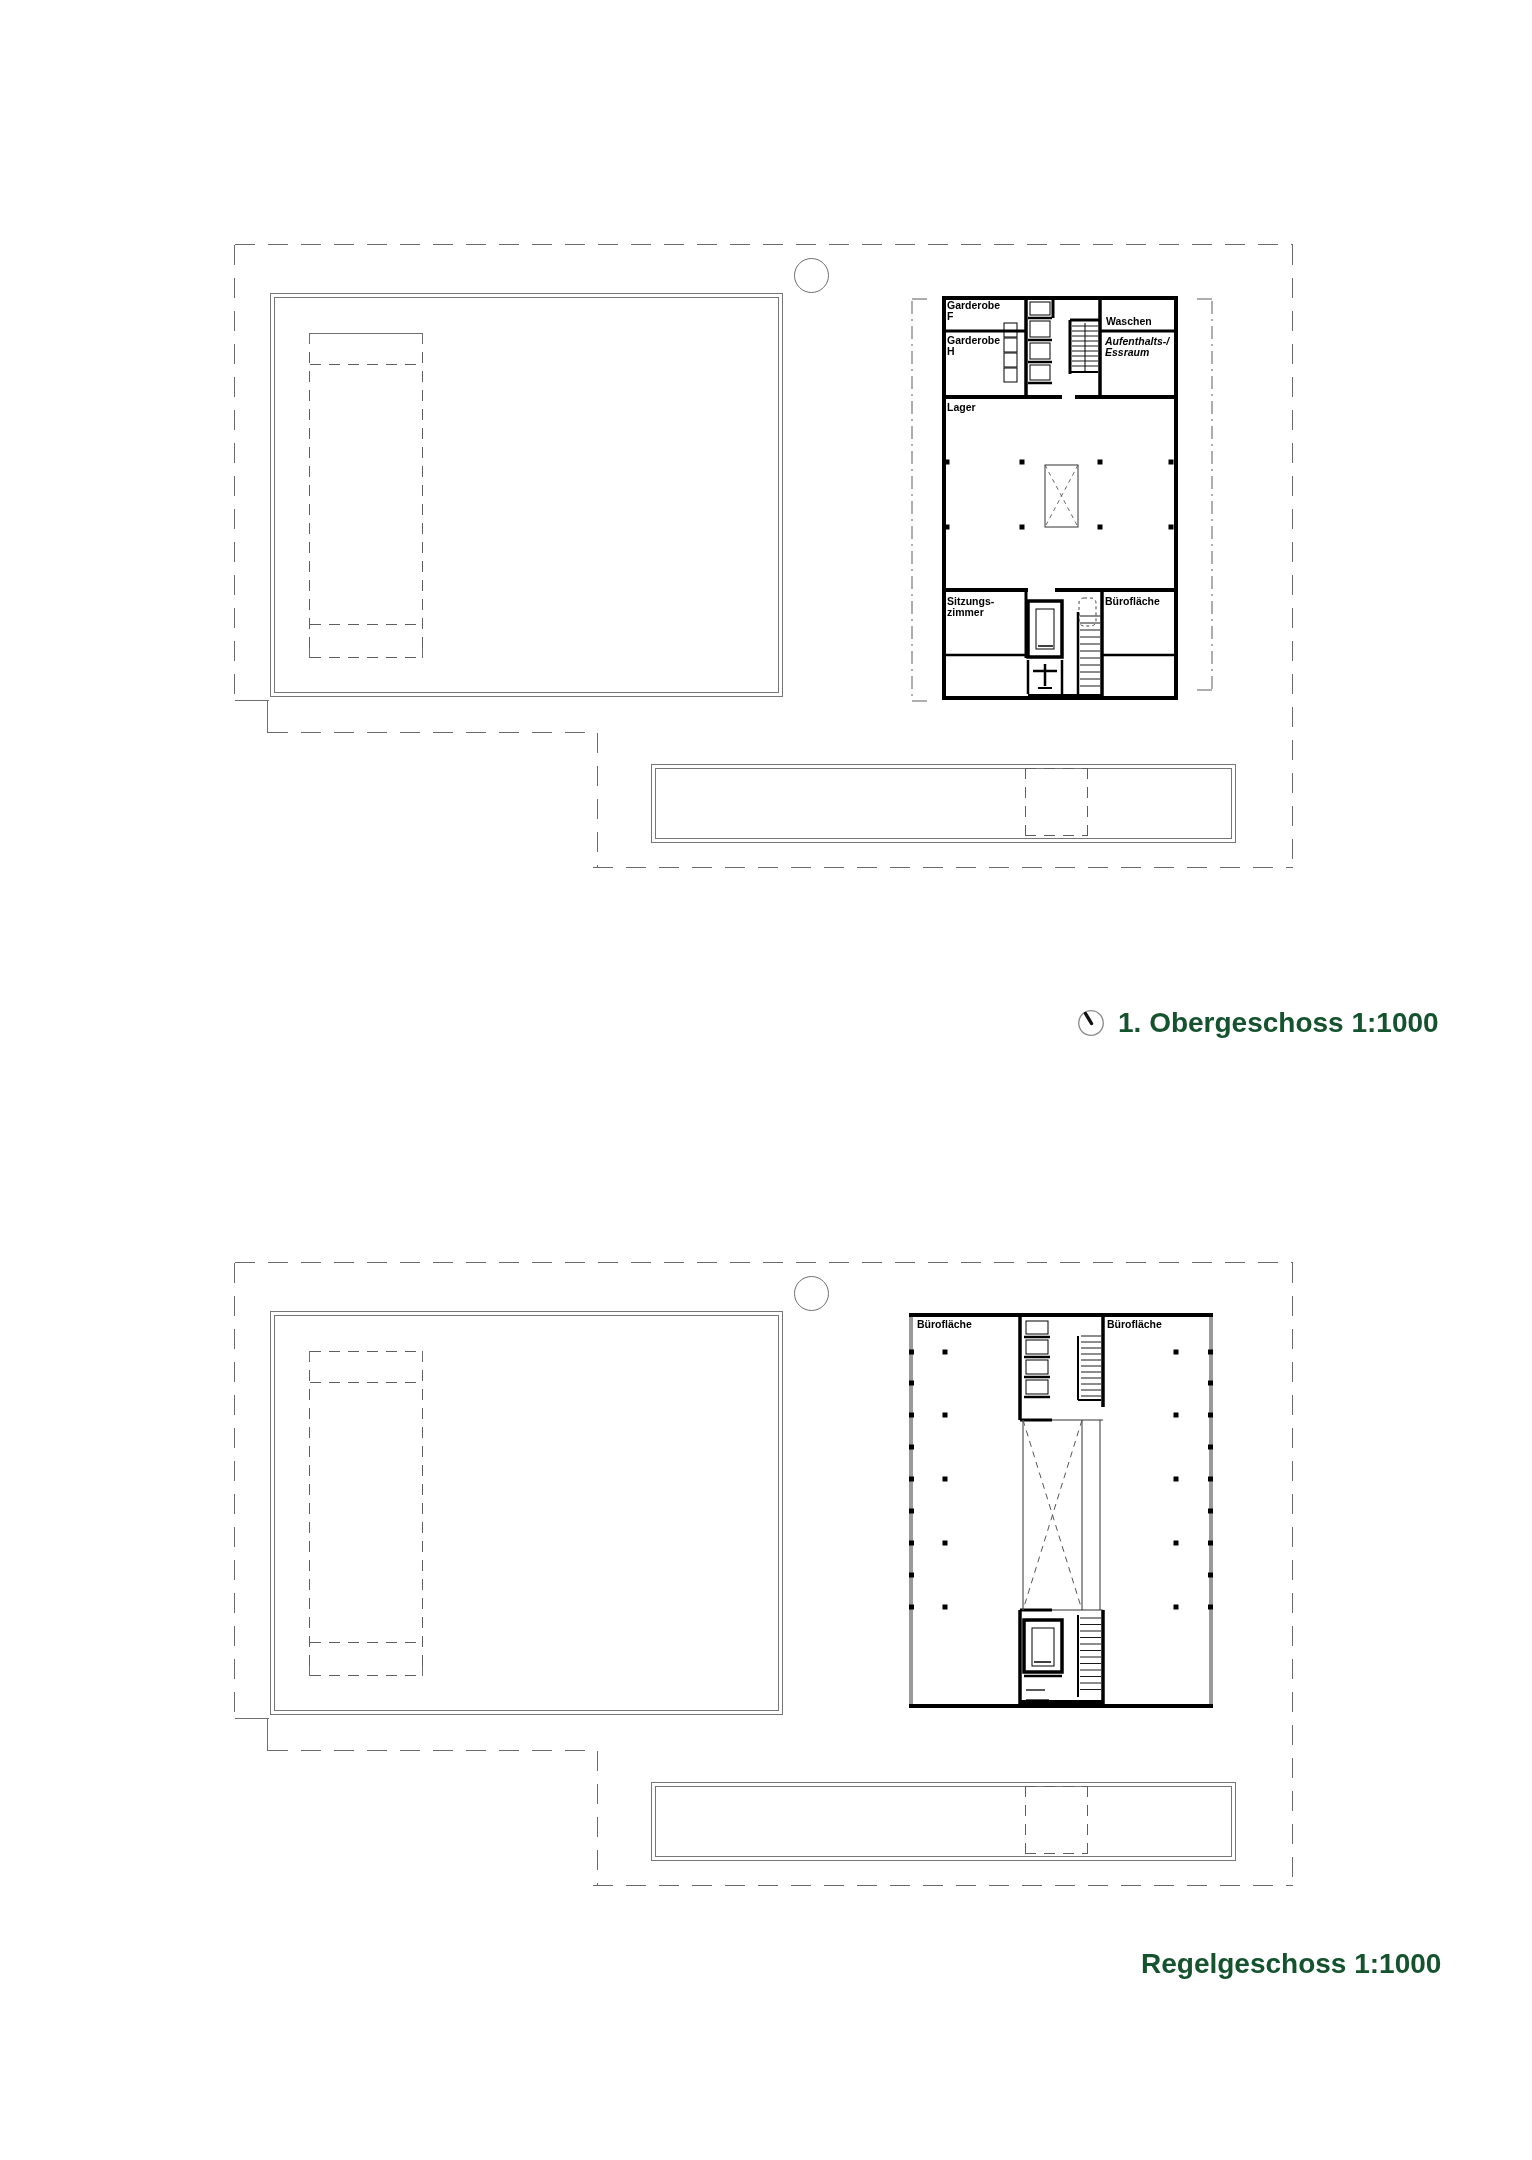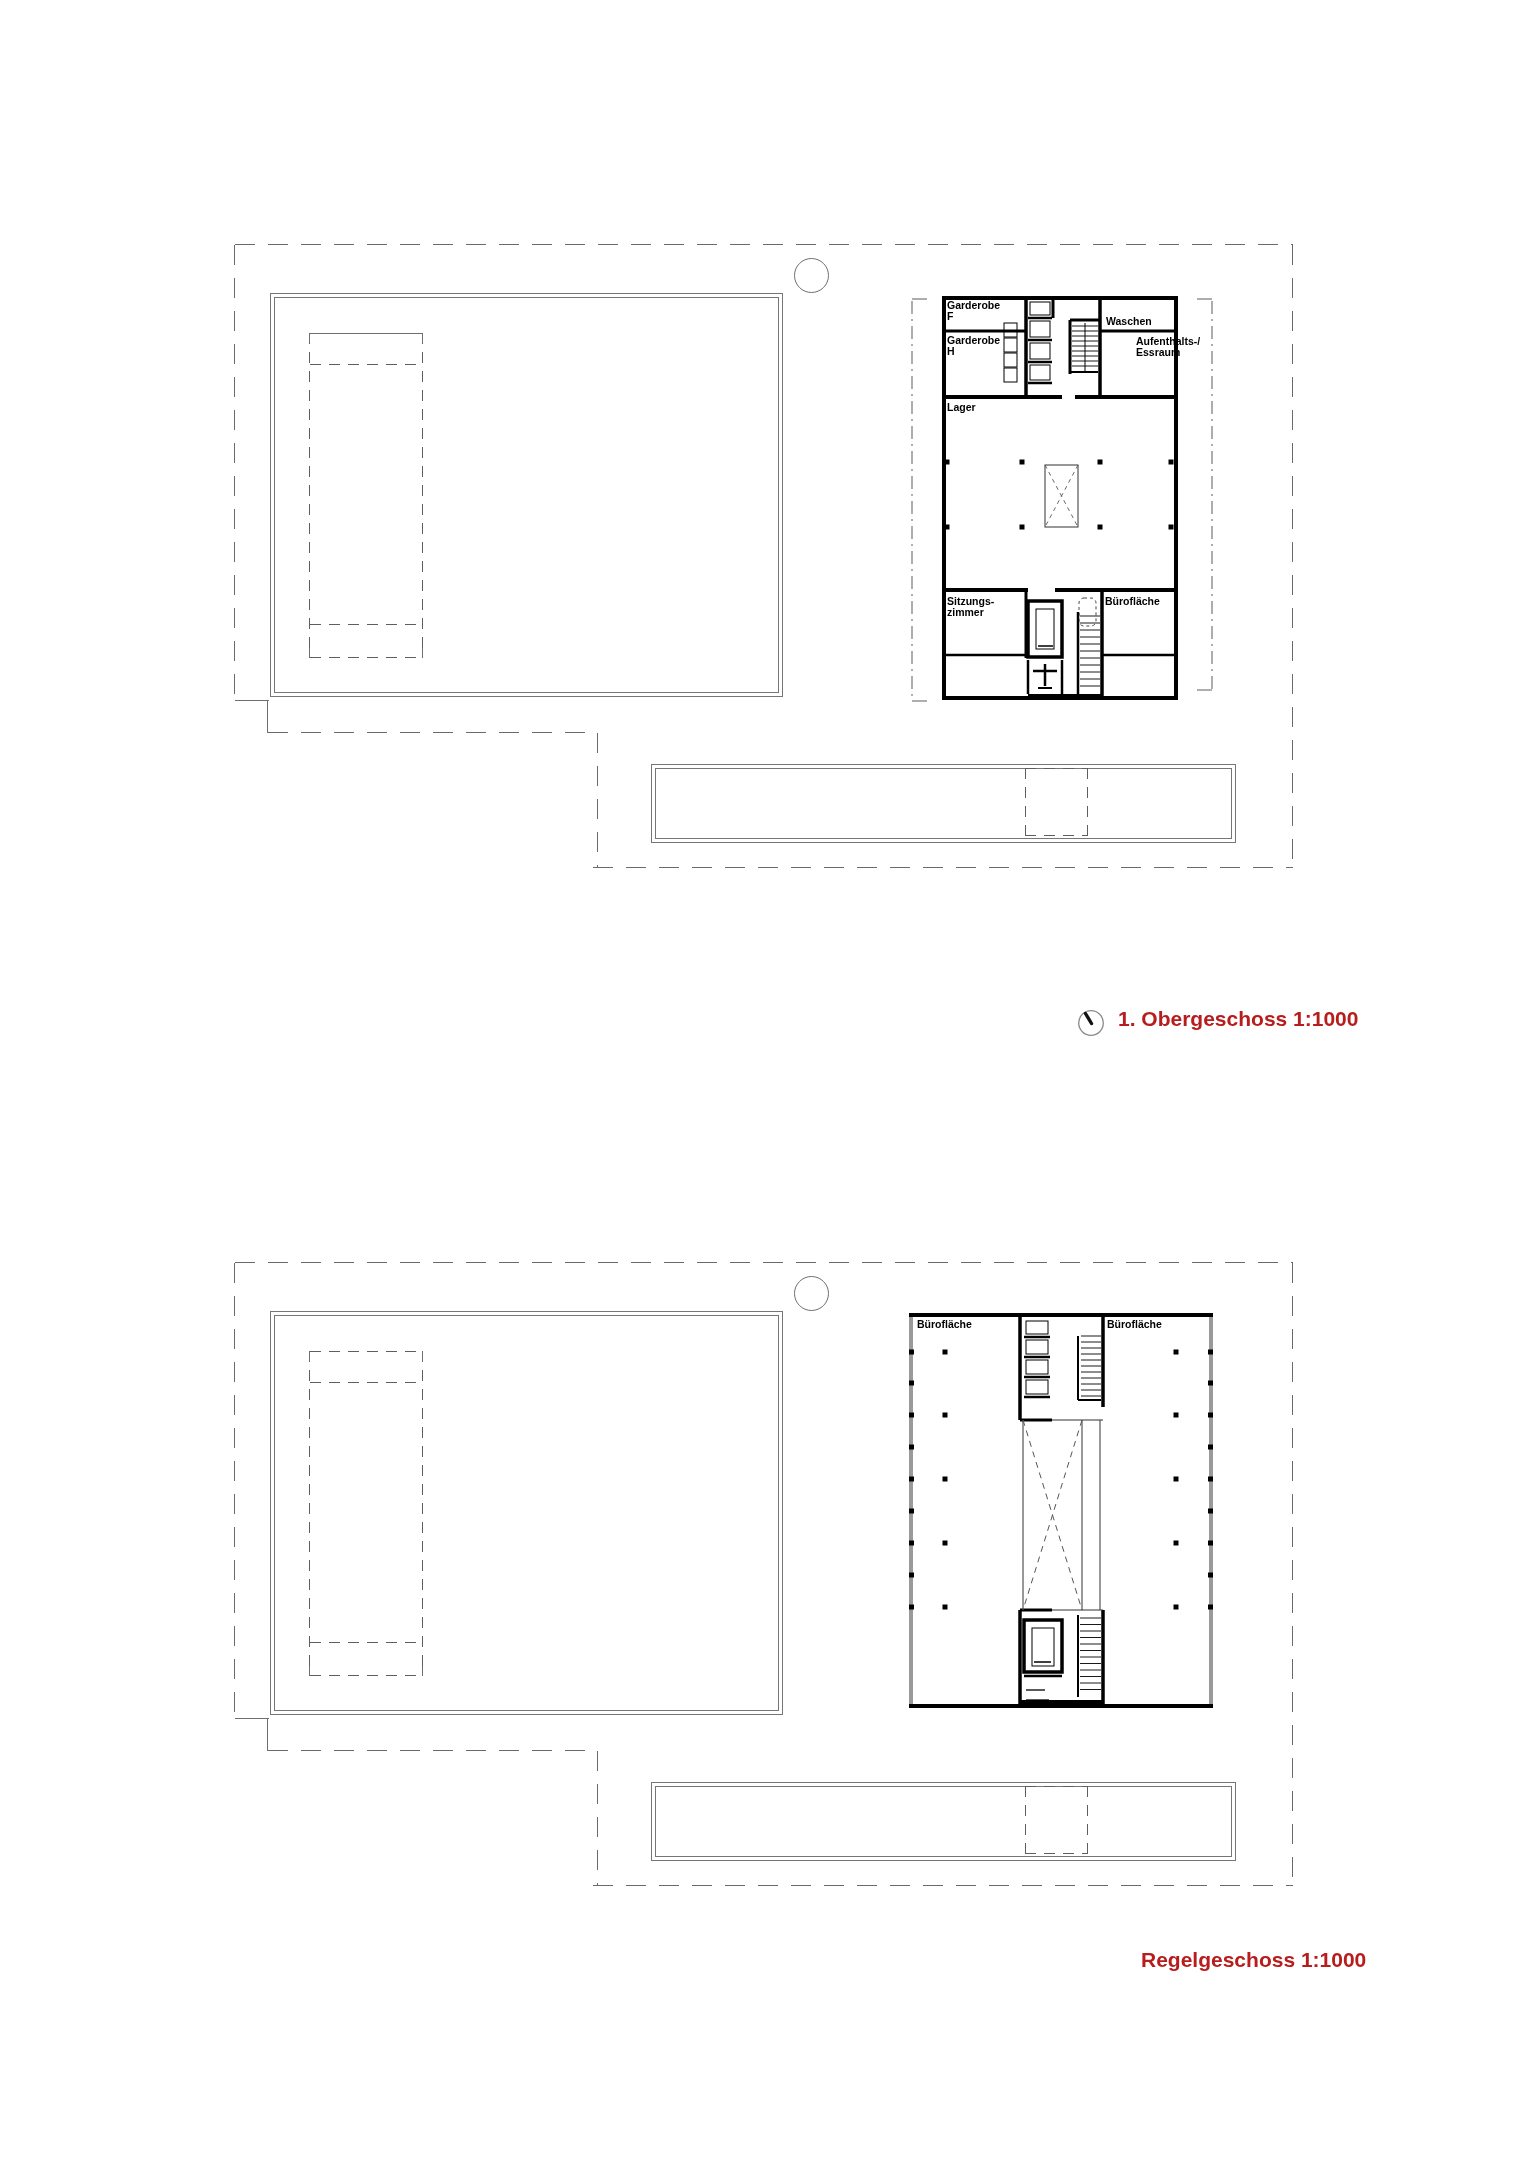--- a/index.html
+++ b/index.html
@@ -11,21 +11,21 @@
   .sol-v{width:1.3px;background:#6f6f6f;}
   .dash-h{height:1.4px;background:repeating-linear-gradient(90deg,#6a6a6a 0 20px,transparent 20px 33px);}
   .dash-v{width:1.4px;background:repeating-linear-gradient(180deg,#6a6a6a 0 20px,transparent 20px 33px);}
   .dash2-h{height:1.2px;background:repeating-linear-gradient(90deg,#5e5e5e 0 11px,transparent 11px 19px);}
   .dash2-v{width:1.2px;background:repeating-linear-gradient(180deg,#5e5e5e 0 11px,transparent 11px 19px);}
   
   .dbox{border:1.2px solid #767676;}
   .dbox::before{content:"";position:absolute;inset:3px;border:1.2px solid #767676;}
   .circ{border:1.4px solid #6f6f6f;border-radius:50%;}
   .rlabel{font-size:10.5px;line-height:1.07;font-weight:700;color:#000;white-space:pre-line;letter-spacing:0;}
-  .ptitle{font-size:21px;font-weight:700;color:#b91c1c;white-space:nowrap;}
+  .ptitle{font-size:28px;font-weight:700;color:#14532d;white-space:nowrap;}
 </style>
 </head>
 <body>
 
 <div class="sheet">
 
   <div>
 
     <div class="abs dash-h" style="left:235px;top:244px;width:1058px;"></div>
     <div class="abs dash-v" style="left:1292px;top:245px;height:623px;"></div>
@@ -152,21 +152,21 @@
         <line x1="1080" y1="686" x2="1100" y2="686" stroke-width="0.9"></line>
       </g>
       <rect x="1028" y="694" width="74" height="4" fill="#000" stroke="none"></rect>
     </svg>
 
     <div class="abs rlabel" style="left:947px;top:300px;">Garderobe
 F</div>
     <div class="abs rlabel" style="left:1106px;top:316px;">Waschen</div>
     <div class="abs rlabel" style="left:947px;top:335px;">Garderobe
 H</div>
-    <div class="abs rlabel" style="left:1136px;top:336px;">Aufenthalts-/
+    <div class="abs rlabel" style="left:1105px;top:336px;font-style:italic;">Aufenthalts-/
 Essraum</div>
     <div class="abs rlabel" style="left:947px;top:402px;">Lager</div>
     <div class="abs rlabel" style="left:947px;top:596px;">Sitzungs-
 zimmer</div>
     <div class="abs rlabel" style="left:1105px;top:596px;">Bürofläche</div>
 
     <svg class="abs" style="left:1076px;top:1008px;" width="30" height="30" viewBox="0 0 30 30">
       <circle cx="15" cy="15" r="12.3" fill="none" stroke="#8a8a8a" stroke-width="1.3"></circle>
       <line x1="9.5" y1="5.5" x2="15.5" y2="15.5" stroke="#111" stroke-width="3.4" stroke-linecap="round"></line>
     </svg>

